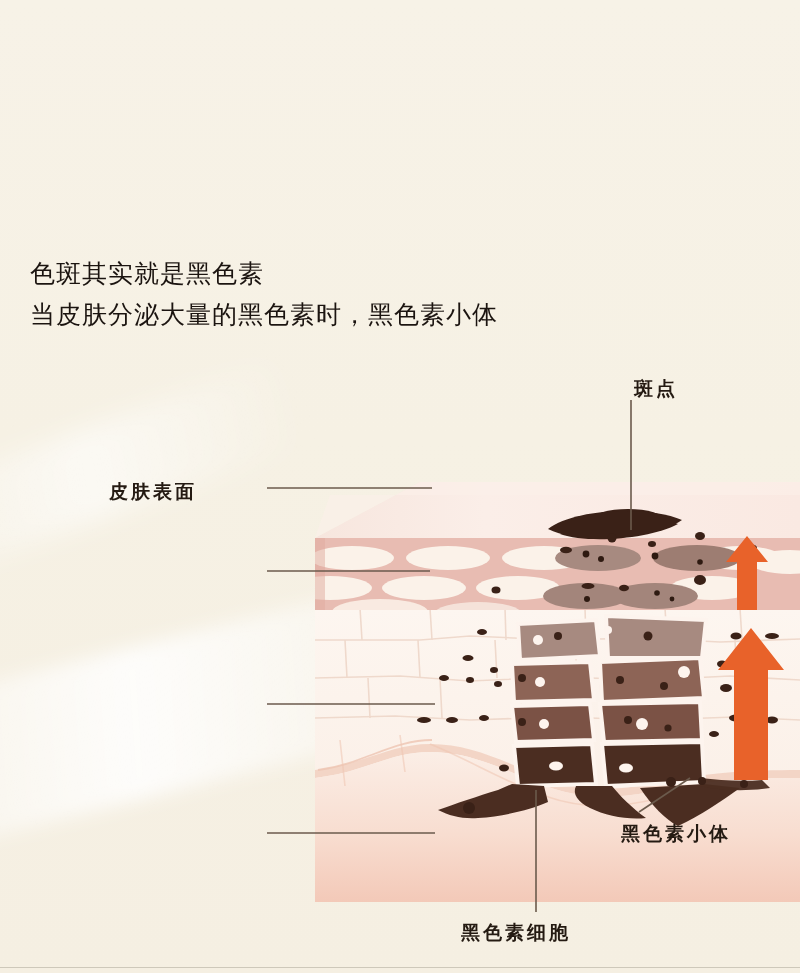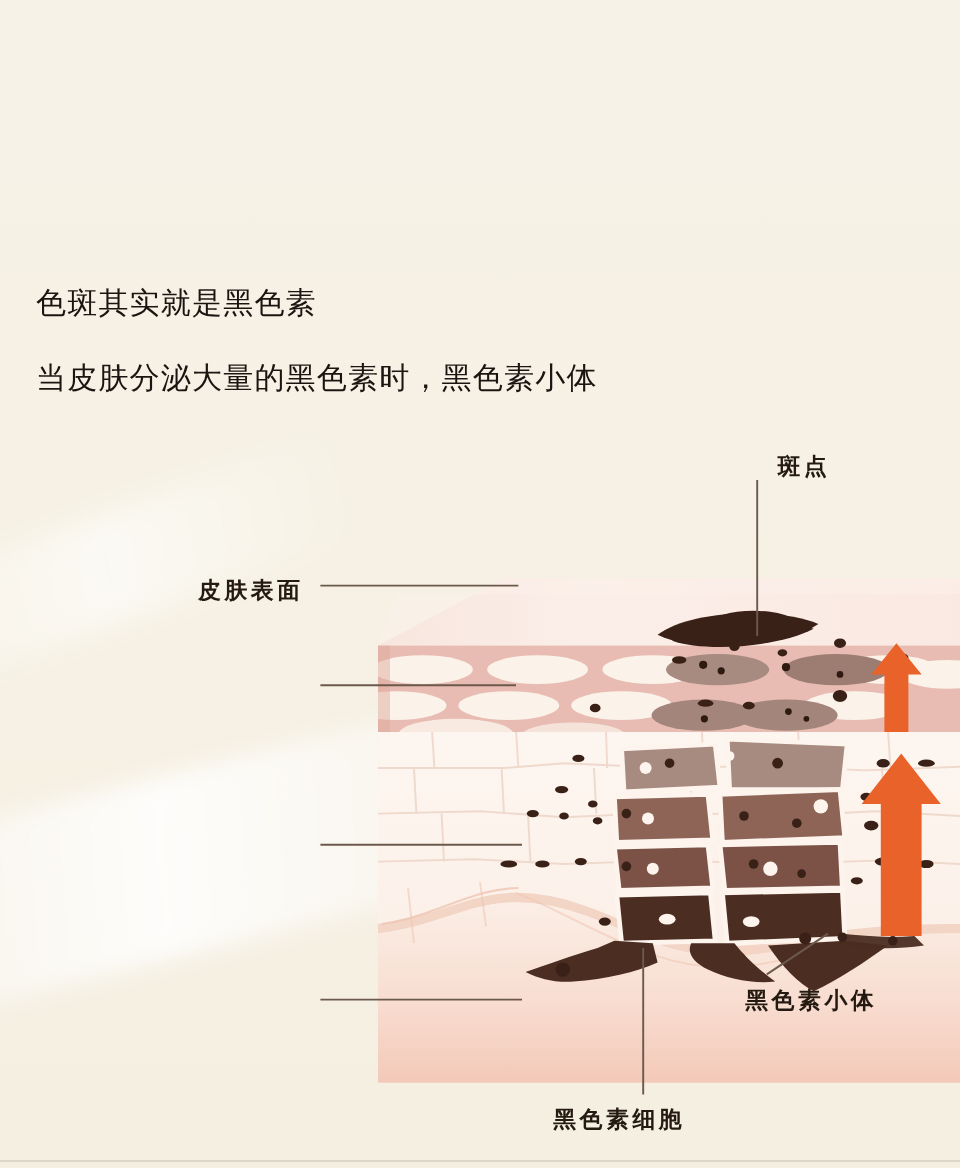--- a/index.html
+++ b/index.html
@@ -53,46 +53,46 @@
     white-space:nowrap;
   }
   .subtitle{
     position:absolute;
     left:30px;
     font-size:25px;
     color:#1b1410;
     letter-spacing:1px;
     font-weight:500;
   }
-  .sub1{top:236px;text-align:right;}
+  .sub1{top:257px;text-align:right;}
   .sub2{top:298px;}
 
   
   .diagram{
     position:absolute;
     left:0;top:340px;
     width:800px;height:633px;
   }
   .skin-svg{position:absolute;left:0;top:0;}
 
   
   .lbl{
     position:absolute;
     font-size:19px;
     font-weight:bold;
     color:#241a12;
     letter-spacing:3px;
     white-space:nowrap;
   }
-  .lbl-left{text-align:right;}
+  .lbl-left{text-align:center;}
   .lbl-skin-surface{left:53px;  top:479px; width:200px;}
   .lbl-corneum    {left:53px;  top:562px; width:200px;}
   .lbl-epidermis  {left:53px;  top:695px; width:200px;}
   .lbl-dermis     {left:53px;  top:824px; width:200px;}
-  .lbl-spot       {left:572px; top:376px; width:120px; text-align:right;}
+  .lbl-spot       {left:596px; top:376px; width:120px; text-align:center;}
   .lbl-melanosome {left:586px; top:821px; width:180px; text-align:center;}
   .lbl-melanocyte {left:396px; top:920px; width:240px; text-align:center;}
 
   .bottom-rule{
     position:absolute;left:0;top:967px;width:800px;height:1px;
     background:#b9b2a4;opacity:.65;
   }
 </style>
 </head>
 <body>

